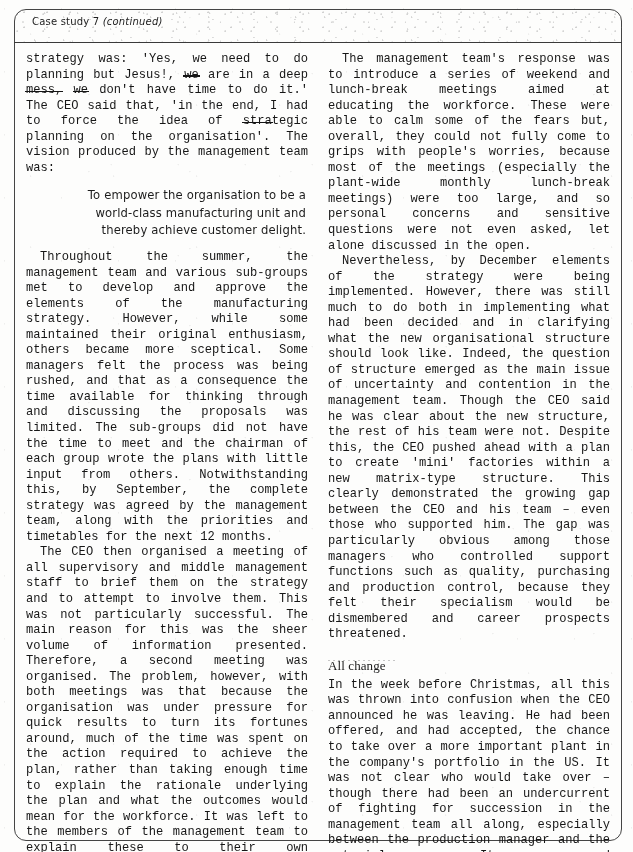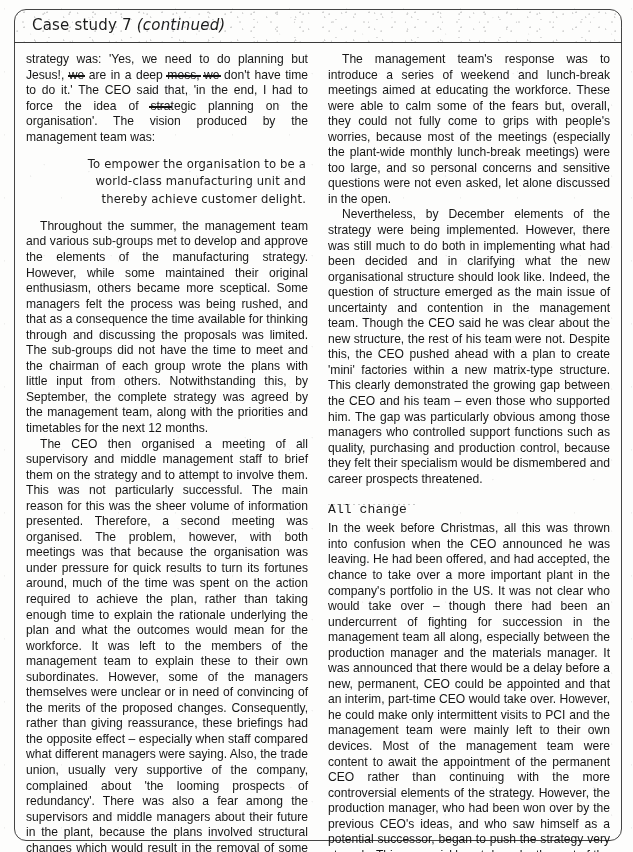--- a/index.html
+++ b/index.html
@@ -63,21 +63,21 @@
       radial-gradient(circle at 71% 36%, #787878 0.7px, transparent 1.1px),
       radial-gradient(circle at 85% 58%, #8a8a8a 0.6px, transparent 1px),
       radial-gradient(circle at 93% 26%, #7d7d7d 0.6px, transparent 1px);
     background-size: 26px 17px, 31px 21px, 23px 15px, 37px 19px, 29px 23px, 41px 18px, 33px 16px;
   }
   .header-title {
     position: absolute;
     left: 18px;
     top: 7px;
     font-family: "DejaVu Sans", sans-serif;
-    font-size: 15px;
+    font-size: 10px;
     letter-spacing: .2px;
     color: #1d1d1d;
     white-space: nowrap;
     text-align: center;
   }
   .header-title .cont {
     font-style: italic;
   }
 
   
@@ -90,21 +90,21 @@
     display: flex;
     gap: 20px;
   }
   .col {
     width: 282px;
     position: relative;
   }
 
   p.body {
     margin: 0;
-    font-family: Liberation Sans, sans-serif;
+    font-family: Liberation Mono, monospace;
     font-size: 12.1px;
     line-height: 15.55px;
     text-align: justify;
     text-justify: inter-word;
     color: #161616;
     hyphens: none;
   }
   p.body.indent {
     text-indent: 14px;
   }
@@ -121,21 +121,21 @@
     font-size: 11.6px;
     line-height: 17.2px;
     text-align: right;
     color: #1c1c1c;
     letter-spacing: .15px;
   }
 
   
   .subhead {
     margin: 15px 0 4px 0;
-    font-family: Liberation Mono, monospace;
+    font-family: Liberation Serif, serif;
     font-size: 13px;
     font-weight: 400;
     color: #191919;
     letter-spacing: .1px;
     position: relative;
     display: inline-block;
   }
   .subhead::after {
     content: "";
     position: absolute;

